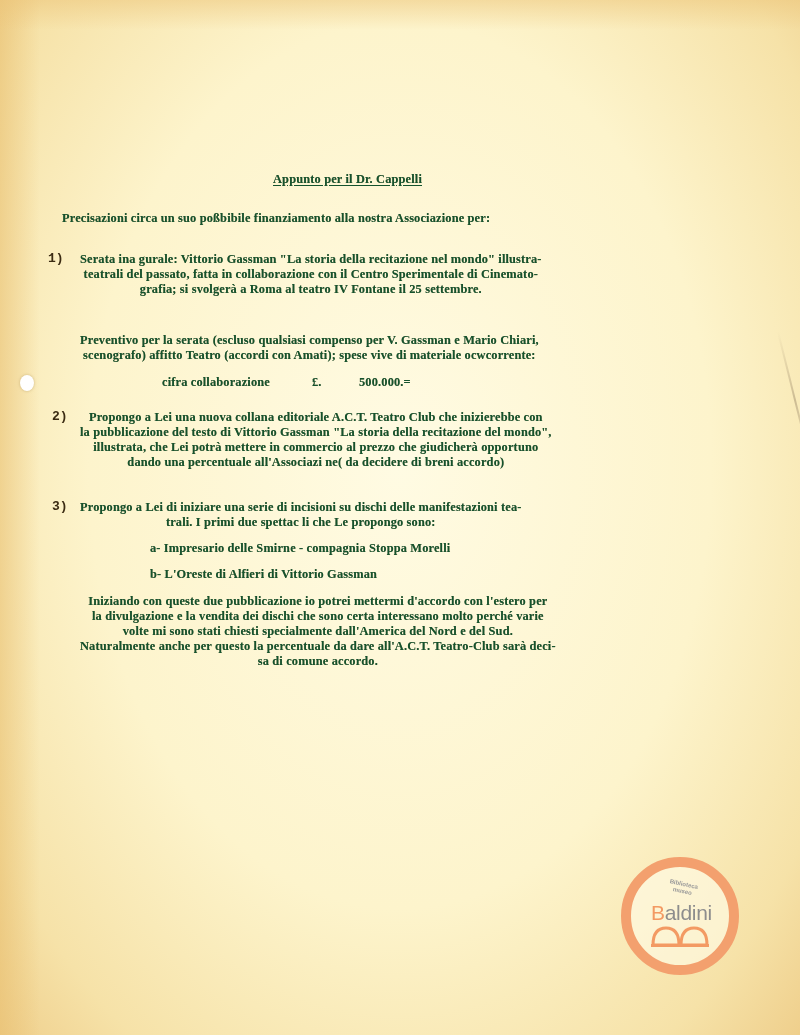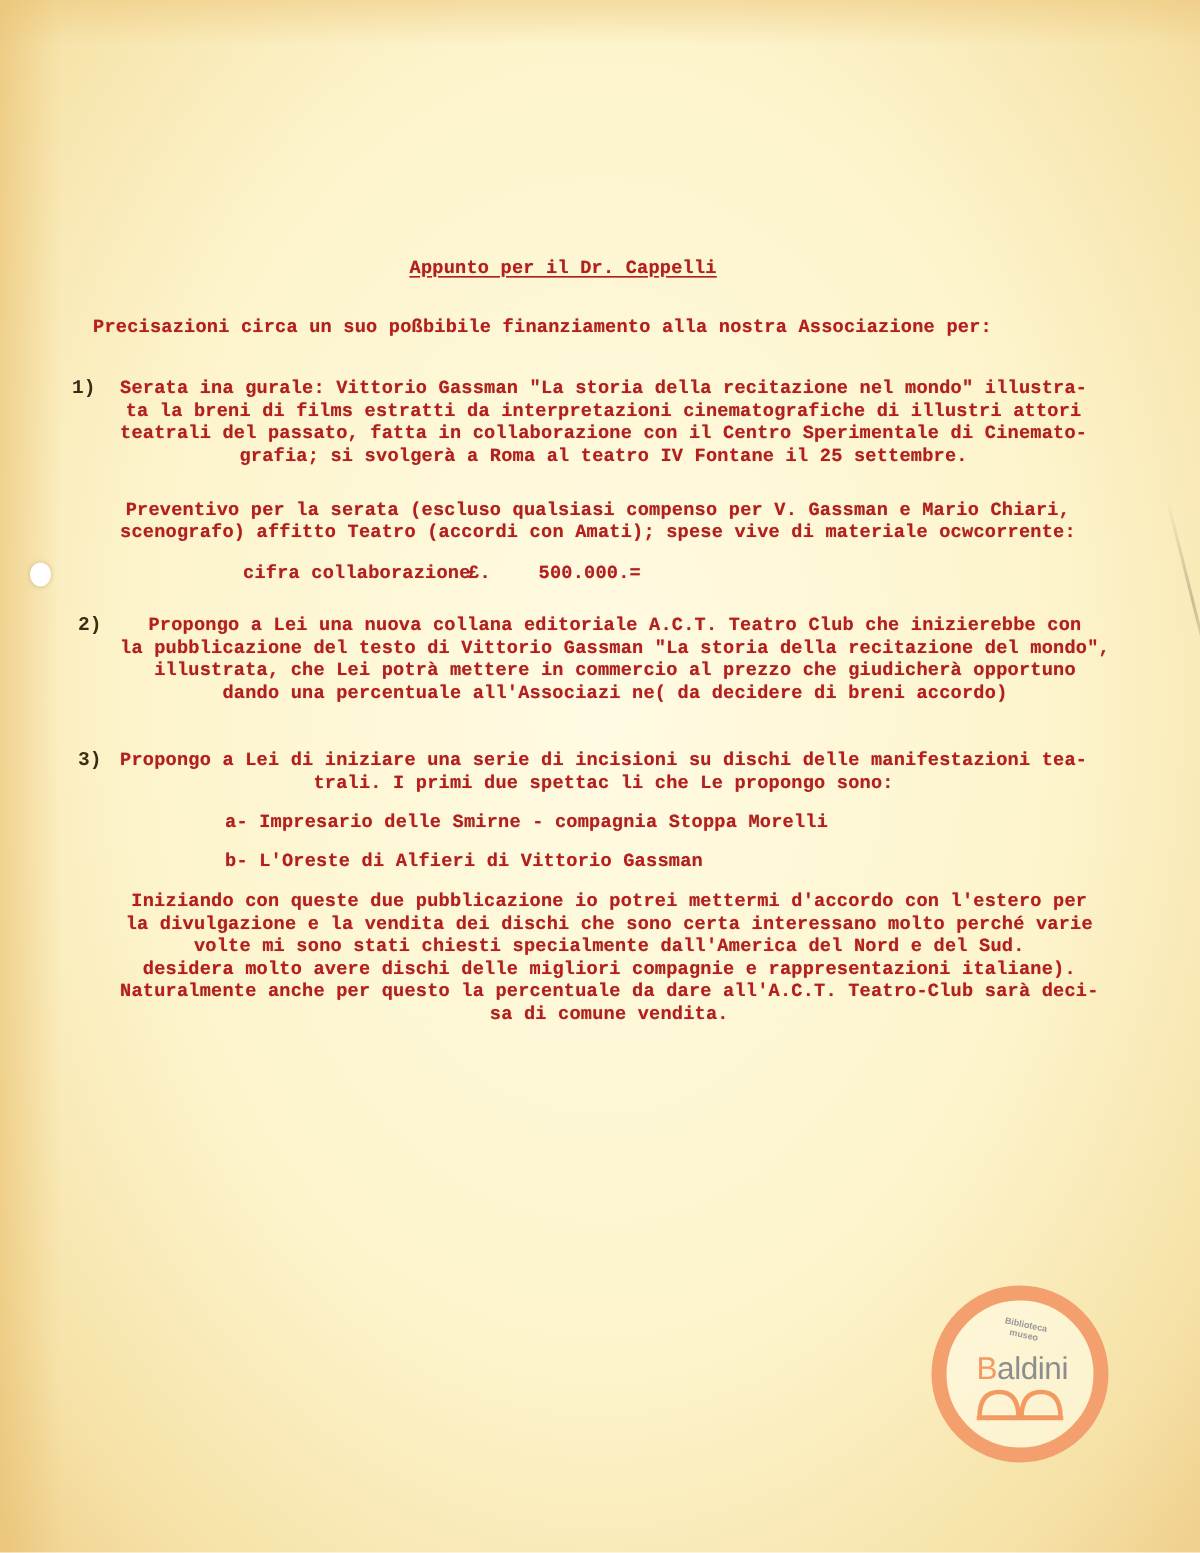--- a/index.html
+++ b/index.html
@@ -13,21 +13,21 @@
     .edge-shade-left { position: absolute; left: 0; top: 0; width: 40px; height: 1035px;
       background: linear-gradient(90deg, rgba(232,190,110,0.55), rgba(255,248,220,0)); }
     .edge-shade-top { position: absolute; left: 0; top: 0; width: 800px; height: 30px;
       background: linear-gradient(180deg, rgba(236,196,120,0.5), rgba(255,248,220,0)); }
     .fold-line { position: absolute; right: 4px; top: 330px; width: 2px; height: 140px;
       background: linear-gradient(180deg, rgba(150,130,100,0), rgba(150,130,100,0.45), rgba(150,130,100,0));
       transform: rotate(-14deg); }
     .punch-hole { position: absolute; left: 20px; top: 375px; width: 14px; height: 16px;
       border-radius: 50%; background: #ffffff; box-shadow: 0 0 3px rgba(180,150,90,0.6); }
     .typed { font-weight: bold; font-size: 12.4px; letter-spacing: 0.15px; line-height: 15px;
-      white-space: pre; position: absolute; color: #b91c1c; text-shadow: 0 0 0.6px rgba(60,40,10,0.5); }
+      white-space: pre; position: absolute; color: #14532d; text-shadow: 0 0 0.6px rgba(60,40,10,0.5); font-family: Liberation Serif, serif; }
     .title { left: 273px; top: 172px; text-decoration: underline; text-underline-offset: 2px; }
     .intro { left: 62px; top: 211px; }
     .num { position: absolute; font-weight: bold; font-size: 13px; white-space: pre; color: #3b2b12; }
     .block { position: absolute; }
     .block .typed { position: static; display: block; text-align: center; }
     .stamp { position: absolute; left: 621px; top: 857px; width: 118px; height: 118px; }
     .stamp-ring { position: absolute; inset: 0; border-radius: 50%; border: 10px solid #f3a06e;
       box-sizing: border-box; background: rgba(255,251,232,0.6); }
     .stamp-small { position: absolute; left: 40px; top: 24px; width: 44px; font-family: "Liberation Sans", sans-serif;
       font-size: 6px; font-weight: bold; color: #9a9a9a; line-height: 7px; transform: rotate(12deg); text-align: center; }
@@ -44,21 +44,20 @@
   <div class="edge-shade-top"></div>
   <div class="fold-line"></div>
   <div class="punch-hole"></div>
 
   <div class="typed title">Appunto per il Dr. Cappelli</div>
   <div class="typed intro">Precisazioni circa un suo poßbibile finanziamento alla nostra Associazione per:</div>
 
   <div class="num" style="left:48px; top:251px;">1)</div>
   <div class="block" style="left:80px; top:252px;">
     <span class="typed">Serata ina gurale: Vittorio Gassman "La storia della recitazione nel mondo" illustra-</span>
-    <span class="typed">ta la breni di films estratti da interpretazioni cinematografiche di illustri attori</span>
     <span class="typed">teatrali del passato, fatta in collaborazione con il Centro Sperimentale di Cinemato-</span>
     <span class="typed">grafia; si svolgerà a Roma al teatro IV Fontane il 25 settembre.</span>
   </div>
   <div class="block" style="left:80px; top:333px;">
     <span class="typed">Preventivo per la serata (escluso qualsiasi compenso per V. Gassman e Mario Chiari,</span>
     <span class="typed">scenografo) affitto Teatro (accordi con Amati); spese vive di materiale ocwcorrente:</span>
   </div>
   <div class="typed" style="left:162px; top:375px;">cifra collaborazione</div>
   <div class="typed" style="left:312px; top:375px;">£.</div>
   <div class="typed" style="left:359px; top:375px;">500.000.=</div>
@@ -75,23 +74,22 @@
   <div class="block" style="left:80px; top:500px;">
     <span class="typed">Propongo a Lei di iniziare una serie di incisioni su dischi delle manifestazioni tea-</span>
     <span class="typed">trali. I primi due spettac li che Le propongo sono:</span>
   </div>
   <div class="typed" style="left:150px; top:541px;">a- Impresario delle Smirne - compagnia Stoppa Morelli</div>
   <div class="typed" style="left:150px; top:567px;">b- L'Oreste di Alfieri di Vittorio Gassman</div>
   <div class="block" style="left:80px; top:594px;">
     <span class="typed">Iniziando con queste due pubblicazione io potrei mettermi d'accordo con l'estero per</span>
     <span class="typed">la divulgazione e la vendita dei dischi che sono certa interessano molto perché varie</span>
     <span class="typed">volte mi sono stati chiesti specialmente dall'America del Nord e del Sud.</span>
-    <span class="typed">desidera molto avere dischi delle migliori compagnie e rappresentazioni italiane).</span>
     <span class="typed">Naturalmente anche per questo la percentuale da dare all'A.C.T. Teatro-Club sarà deci-</span>
-    <span class="typed">sa di comune vendita.</span>
+    <span class="typed">sa di comune accordo.</span>
   </div>
 
   <div class="stamp">
     <div class="stamp-ring"></div>
     <div class="stamp-small">Biblioteca museo</div>
     <div class="stamp-name"><span class="b">B</span><span>aldini</span></div>
     <svg class="stamp-book" viewBox="0 0 58 22">
       <path d="M2 20 Q2 3 15 3 Q28 3 28 20 Z" fill="none" stroke="#f39a63" stroke-width="3"></path>
       <path d="M30 20 Q30 3 43 3 Q56 3 56 20 Z" fill="none" stroke="#f39a63" stroke-width="3"></path>
       <line x1="0" y1="20.5" x2="58" y2="20.5" stroke="#f39a63" stroke-width="3"></line>

